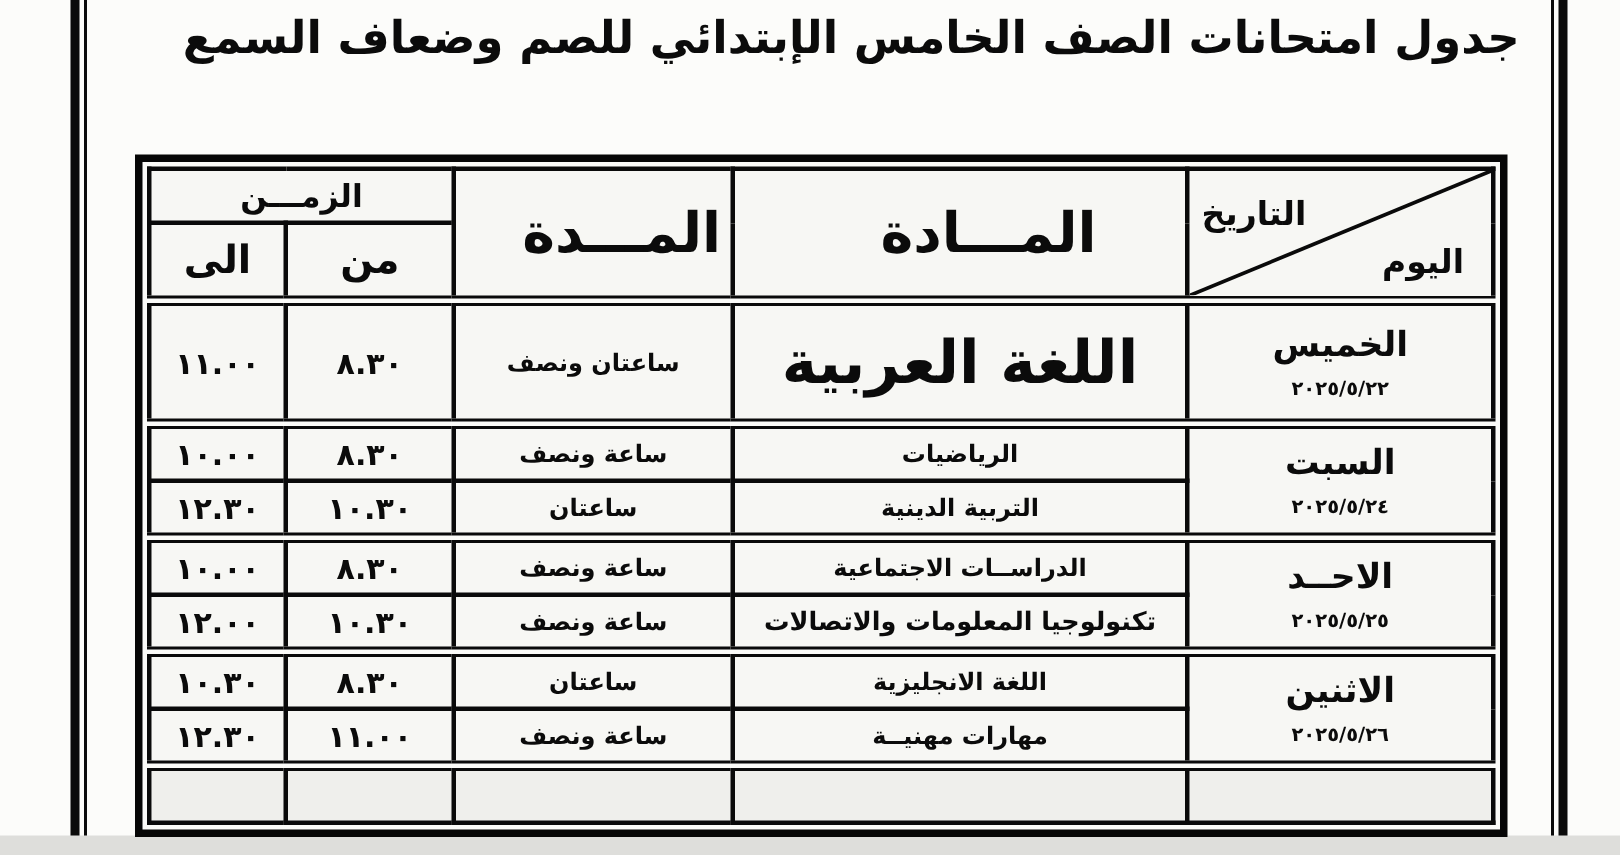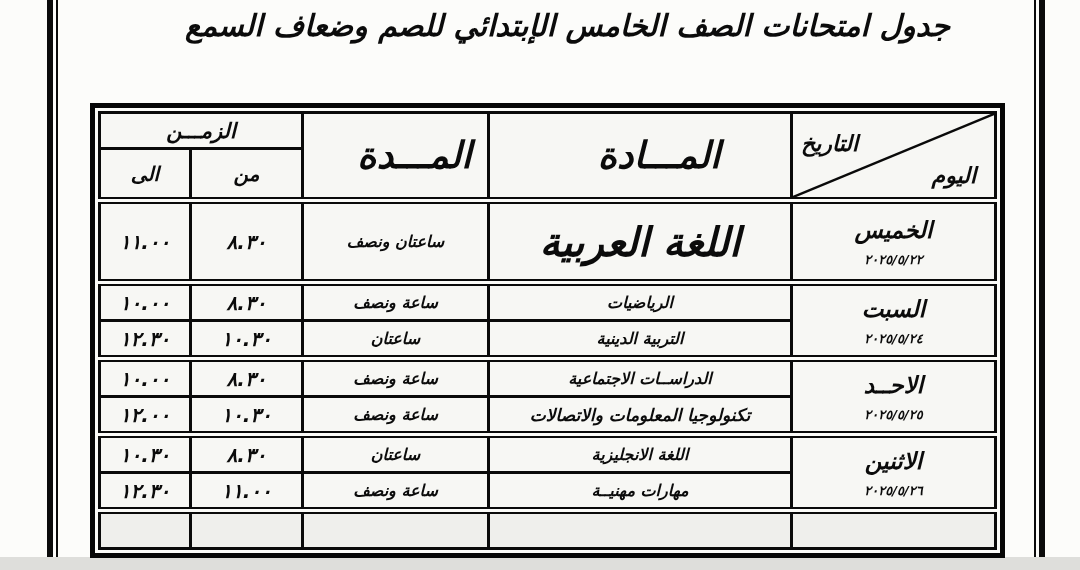--- a/index.html
+++ b/index.html
@@ -2,21 +2,21 @@
 <html lang="ar" dir="rtl"><head>
 <meta charset="utf-8">
 <style>
   html, body { margin: 0; padding: 0; }
   body {
     width: 1080px; height: 570px; overflow: hidden; position: relative;
     background: #fcfcfa;
     font-family: "DejaVu Sans", sans-serif;
     color: #0b0b0b;
   }
-  .page { position: absolute; inset: 0; font-style: italic; }
+  .page { position: absolute; inset: 0; }
 
   
   .frame-line { position: absolute; top: 0; background: #0b0b0b; }
   .frame-left-thick  { left: 47px;  width: 6px; height: 559px; }
   .frame-left-thin   { left: 56px;  width: 2px; height: 559px; }
   .frame-right-thin  { left: 1034px; width: 2px; height: 570px; }
   .frame-right-thick { left: 1039px; width: 6px; height: 570px; }
   .bottom-scan-edge { position: absolute; left: 0; top: 557px; width: 1080px; height: 13px; background: #dededb; }
 
   
@@ -30,21 +30,21 @@
     border: 5px solid #060606; padding: 3px; background: #fbfbf8;
   }
   table { border-collapse: collapse; table-layout: fixed; direction: rtl; }
   th, td {
     border: 3px solid #0a0a0a; background: #f7f7f4;
     text-align: center; vertical-align: middle;
     font-weight: bold; padding: 0 4px; box-sizing: border-box;
     overflow: hidden; white-space: nowrap;
   }
   thead .time-head { height: 36px; font-size: 21px; }
-  thead .sub-time th { height: 52px; font-size: 20px; }
+  thead .sub-time th { height: 52px; font-size: 26px; }
   .subject-head, .duration-head { font-size: 37px; padding-left: 42px; }
 
   .day-head { position: relative; }
   .diag { position: absolute; inset: 0; width: 100%; height: 100%; display: block; }
   .diag line { stroke: #0a0a0a; stroke-width: 2.5; vector-effect: non-scaling-stroke; }
   .lbl-date { position: absolute; top: 17px; left: 8px; font-size: 22px; }
   .lbl-day  { position: absolute; bottom: 9px; right: 18px; font-size: 22px; }
 
   tbody tr { height: 38px; }
   tbody tr.tall { height: 82px; }

